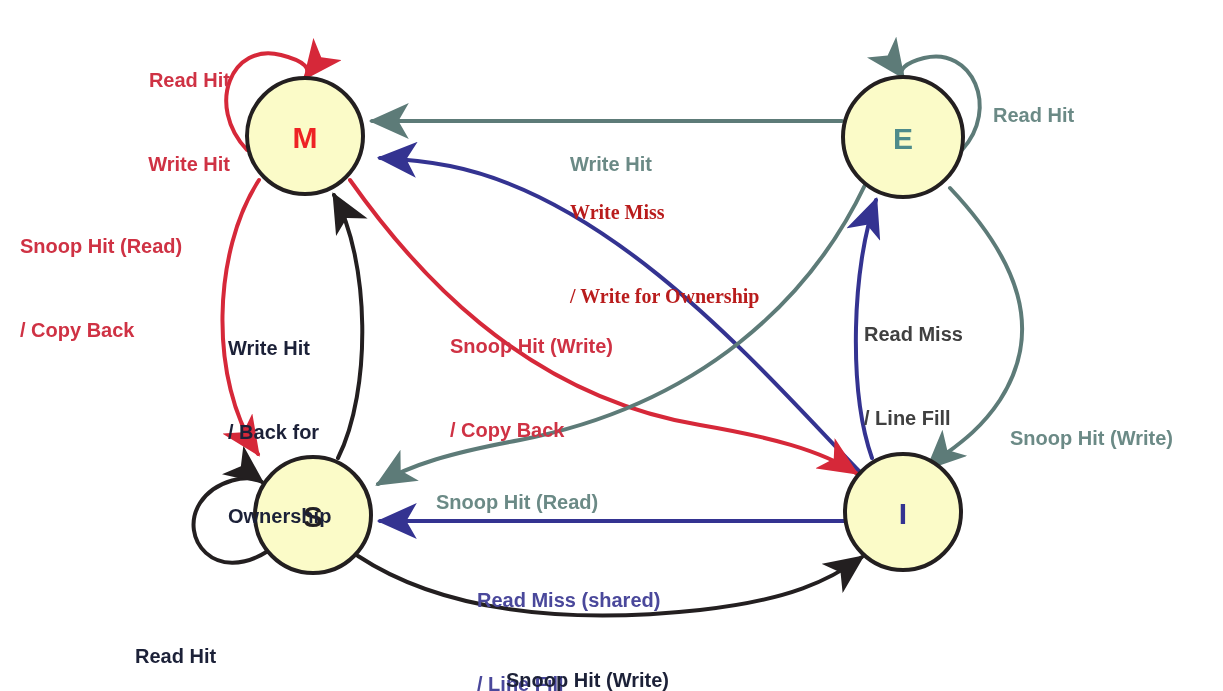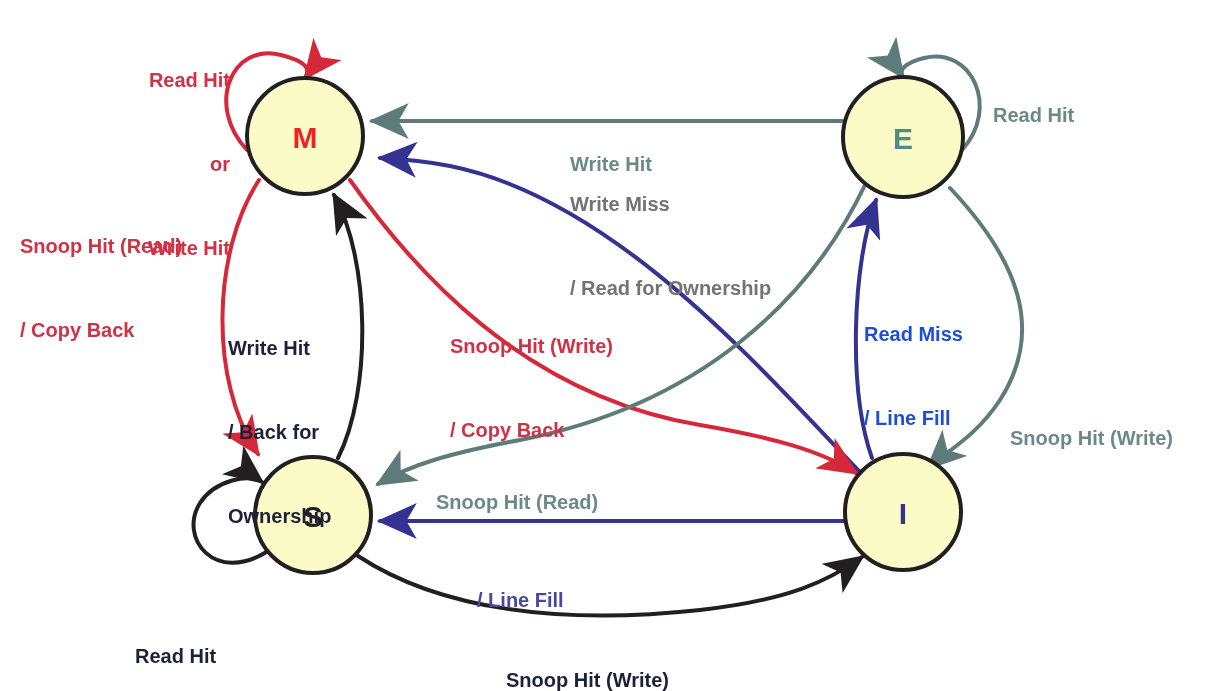--- a/index.html
+++ b/index.html
@@ -108,21 +108,20 @@
       <text class="node-label" x="313" y="516" fill="#231f20">S</text>
     </g>
     <g>
       <circle class="node-circle" cx="903" cy="512" r="58"></circle>
       <text class="node-label" x="903" y="513" fill="#343391">I</text>
     </g>
   </svg>
 
   <div class="lbl" style="left:0px; top:10px; width:230px; text-align:right; color:#cf3244;">
     <div>Read Hit</div>
-    <div>or</div>
     <div>Write Hit</div>
   </div>
 
   <div class="lbl" style="left:20px; top:176px; color:#cf3244;">
     <div>Snoop Hit (Read)</div>
     <div>/ Copy Back</div>
   </div>
 
   <div class="lbl" style="left:228px; top:278px; color:#1c2138;">
     <div>Write Hit</div>
@@ -132,43 +131,44 @@
 
   <div class="lbl" style="left:450px; top:276px; color:#cf3244;">
     <div>Snoop Hit (Write)</div>
     <div>/ Copy Back</div>
   </div>
 
   <div class="lbl" style="left:570px; top:94px; color:#6b8a86;">
     <div>Write Hit</div>
   </div>
 
-  <div class="lbl" style="left:570px; top:134px; color:#737373;">
+  <div class="lbl" style="left:570px; top:142px; color:#b91c1c;font-family:Liberation Serif, serif;">
     <div>Write Miss</div>
-    <div>/ Read for Ownership</div>
+    <div>/ Write for Ownership</div>
   </div>
 
   <div class="lbl" style="left:993px; top:45px; color:#6b8a86;">
     <div>Read Hit</div>
   </div>
 
-  <div class="lbl" style="left:864px; top:264px; color:#1d4ed8;">
+  <div class="lbl" style="left:864px; top:264px; color:#404040;">
     <div>Read Miss</div>
     <div>/ Line Fill</div>
   </div>
 
   <div class="lbl" style="left:1010px; top:368px; color:#6b8a86;">
     <div>Snoop Hit (Write)</div>
   </div>
 
   <div class="lbl" style="left:436px; top:432px; color:#6b8a86;">
     <div>Snoop Hit (Read)</div>
   </div>
 
   <div class="lbl" style="left:477px; top:530px; color:#4a489b;">
+    <div>Read Miss (shared)</div>
     <div>/ Line Fill</div>
   </div>
 
   <div class="lbl" style="left:506px; top:610px; color:#1c2138;">
     <div>Snoop Hit (Write)</div>
   </div>
 
   <div class="lbl" style="left:135px; top:586px; color:#1c2138;">
     <div>Read Hit</div>
     

